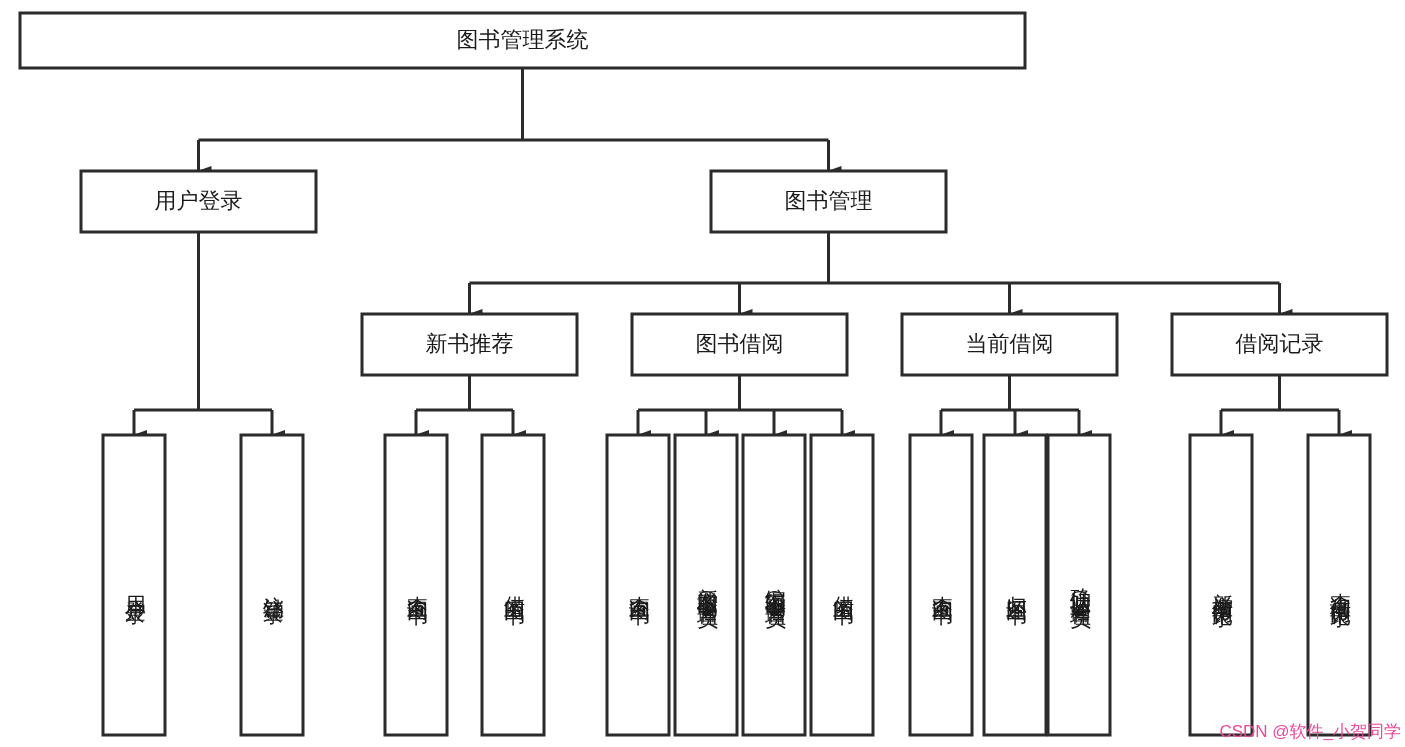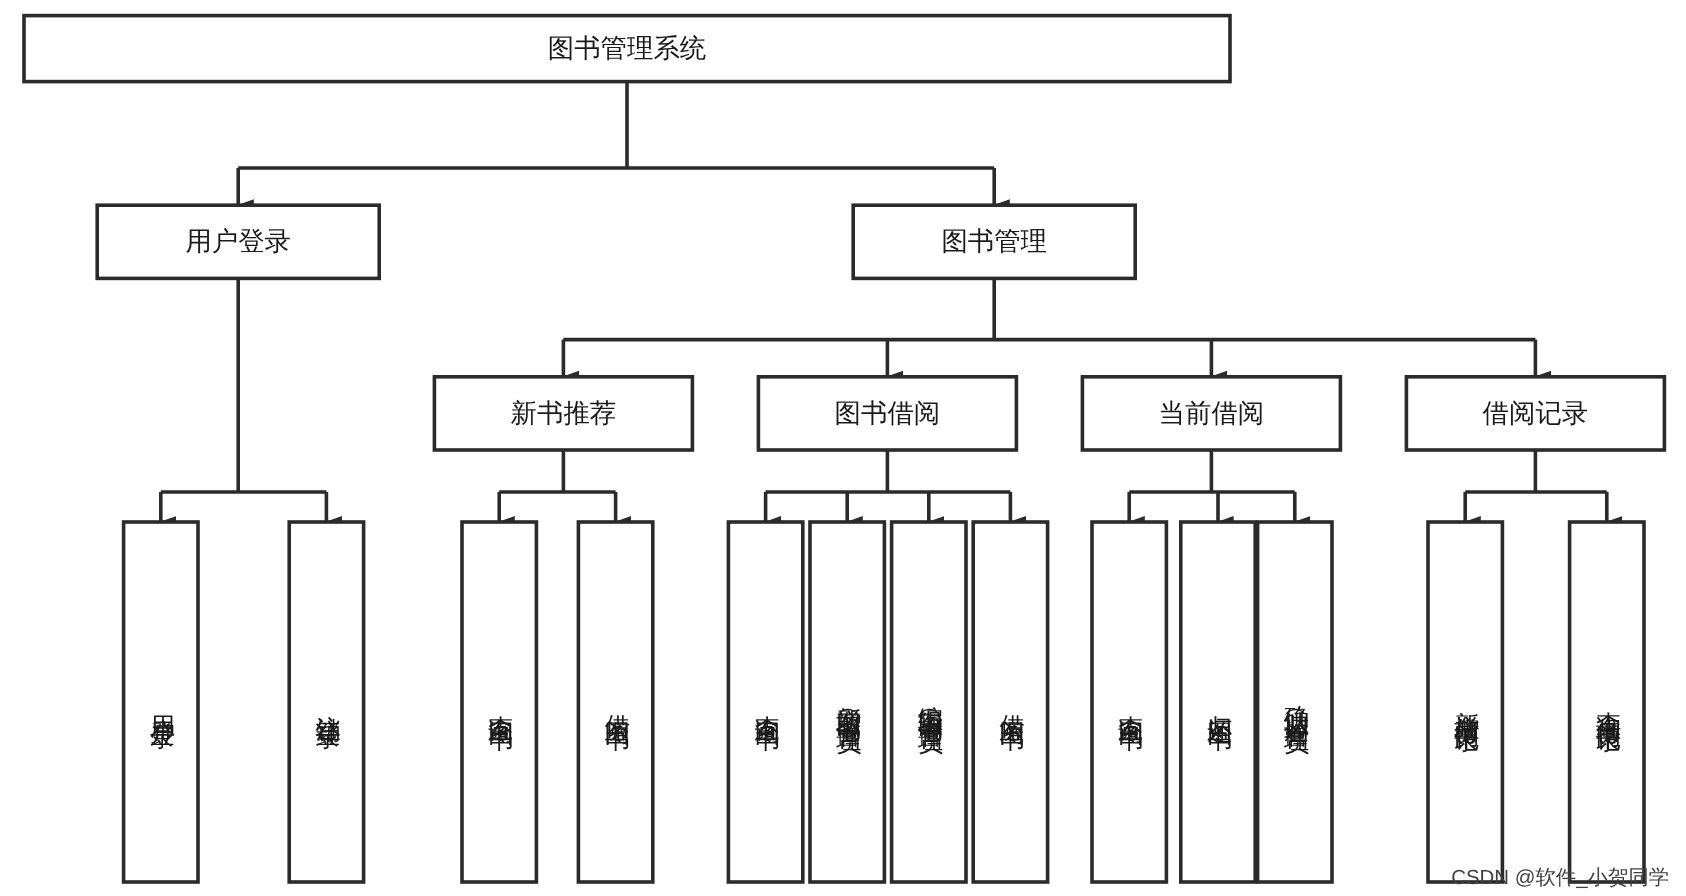--- a/index.html
+++ b/index.html
@@ -19,23 +19,23 @@
     font-family:"Liberation Sans","DejaVu Sans",sans-serif;
     font-size:21px;fill:#1a1a1a;
     writing-mode:vertical-rl;
     text-orientation:upright;
     text-anchor:middle;
     letter-spacing:3px;
   }
   .link-line{stroke:#2b2b2b;stroke-width:3;fill:none;}
   .arrow-head{fill:#2b2b2b;}
   .watermark{
-    position:absolute;right:14px;bottom:4px;
+    position:absolute;right:4px;bottom:4px;
     font-family:"Liberation Sans","DejaVu Sans",sans-serif;
-    font-size:17px;color:#404040;white-space:nowrap;
+    font-size:17px;color:#ec4899;white-space:nowrap;
     user-select:none;
   }
 </style>
 </head>
 <body>
 
 <svg id="diagram" viewBox="0 0 1405 747">
   <defs>
     <marker id="arrow" viewBox="0 0 12 14" refX="6" refY="13" markerWidth="12" markerHeight="14" orient="auto-start-reverse" markerUnits="userSpaceOnUse">
       <path d="M 1 0 L 11 0 L 6 14 Z" class="arrow-head"></path>

